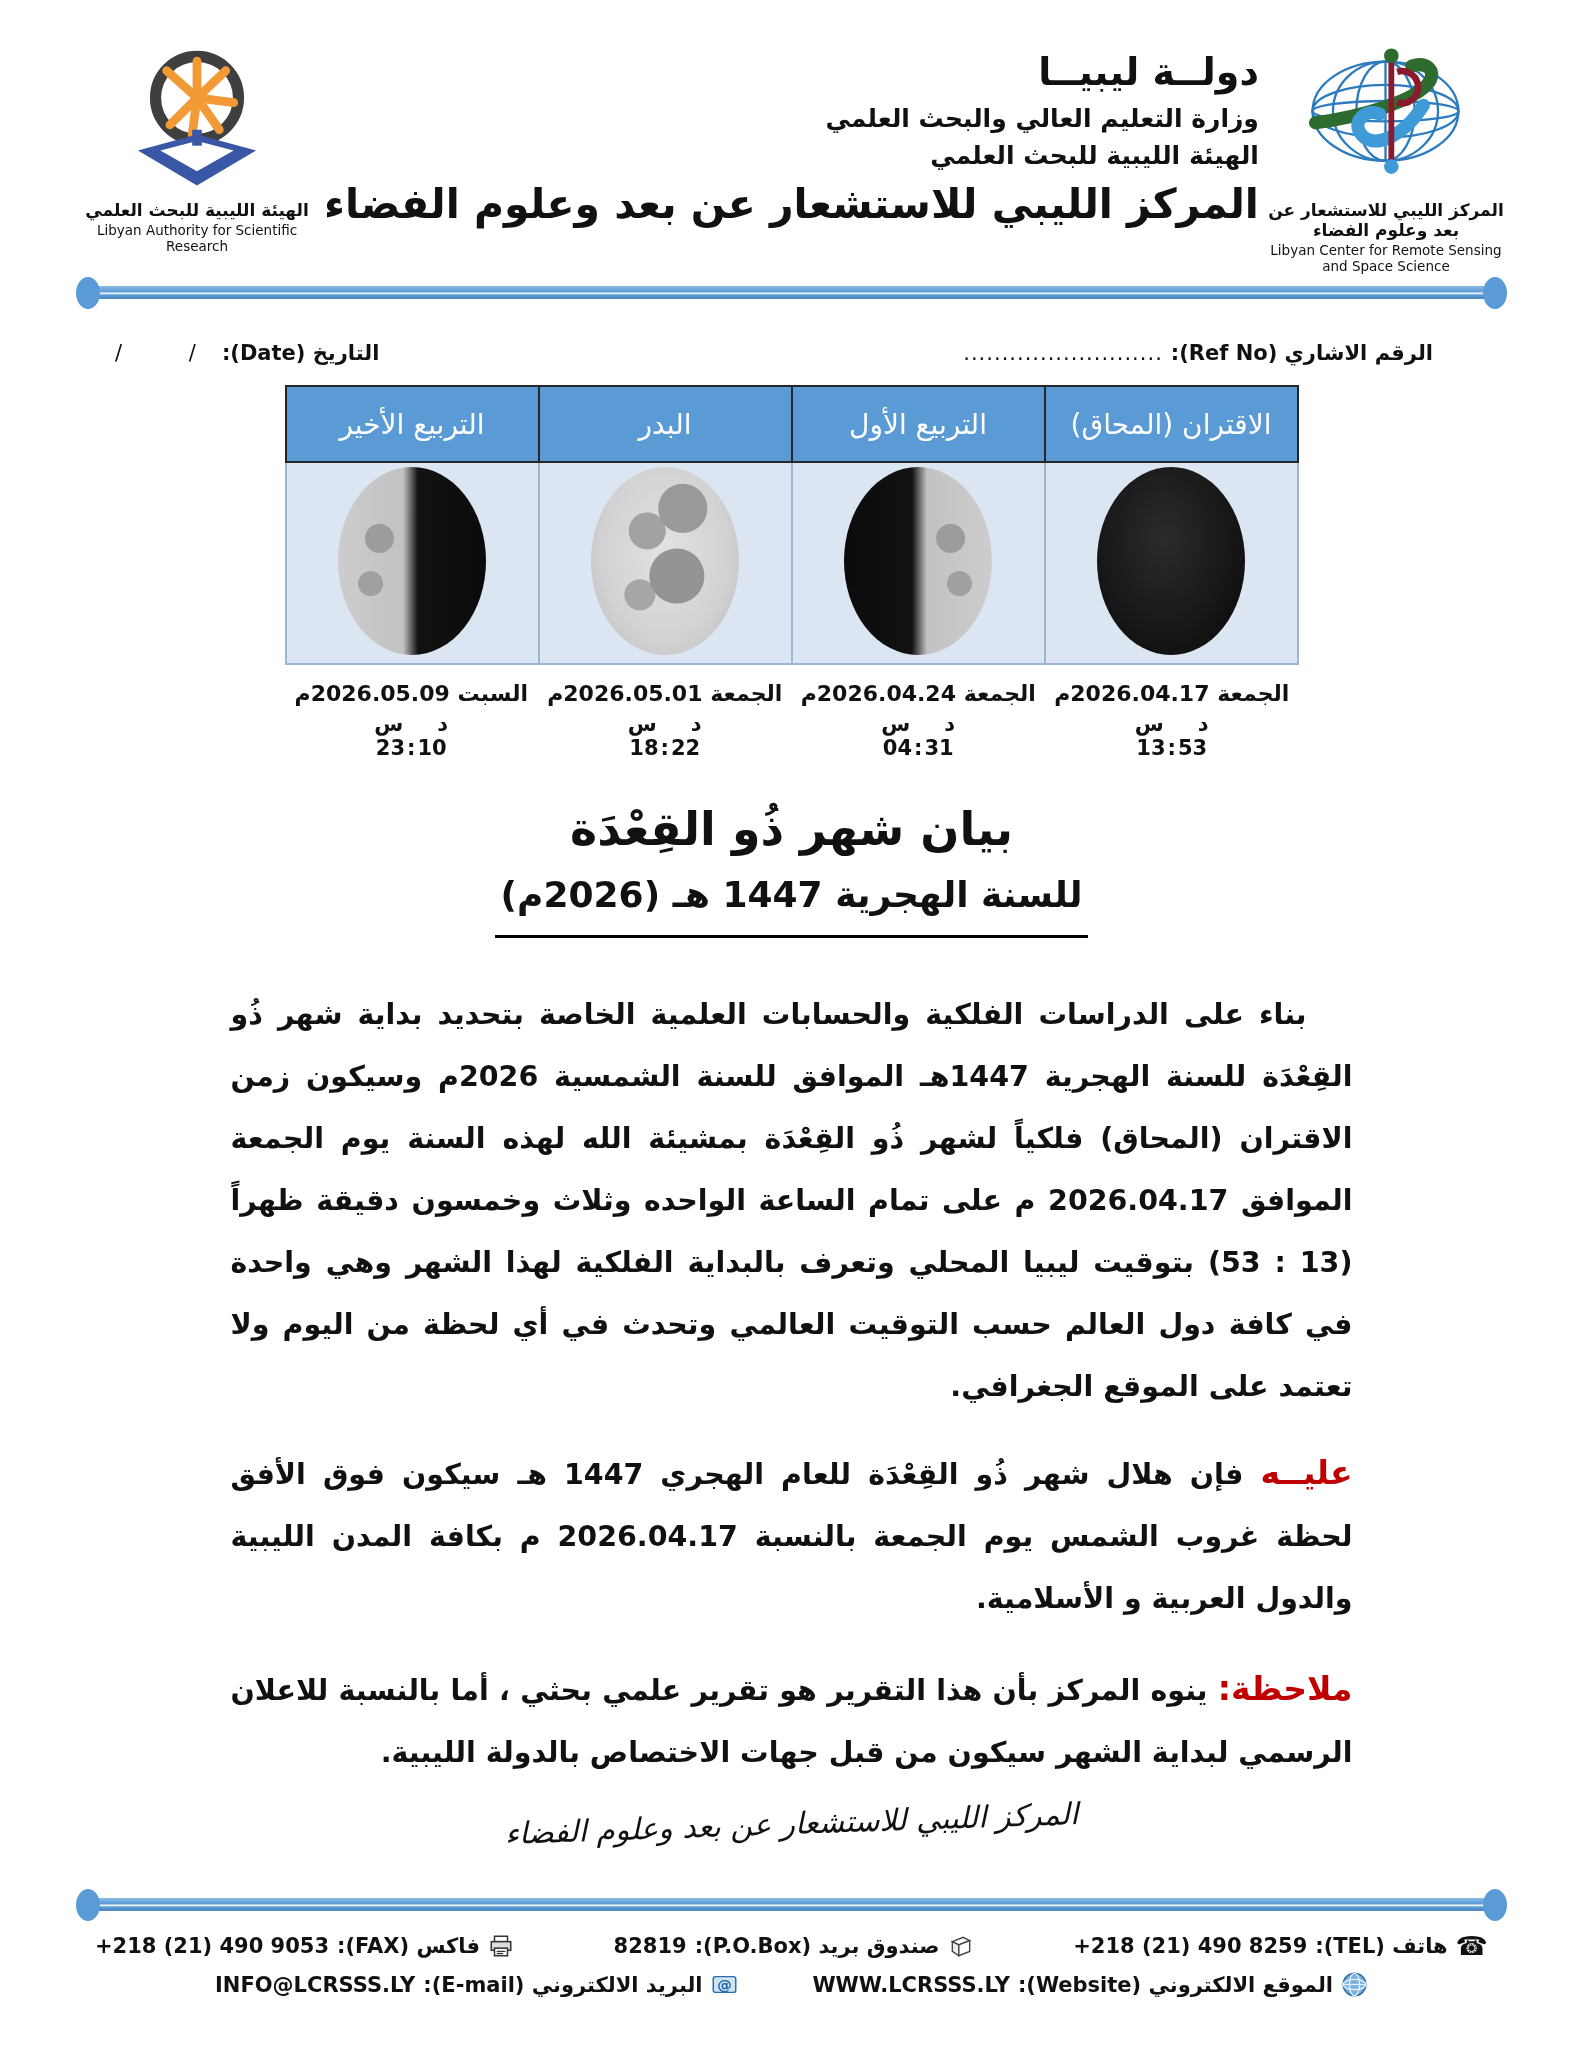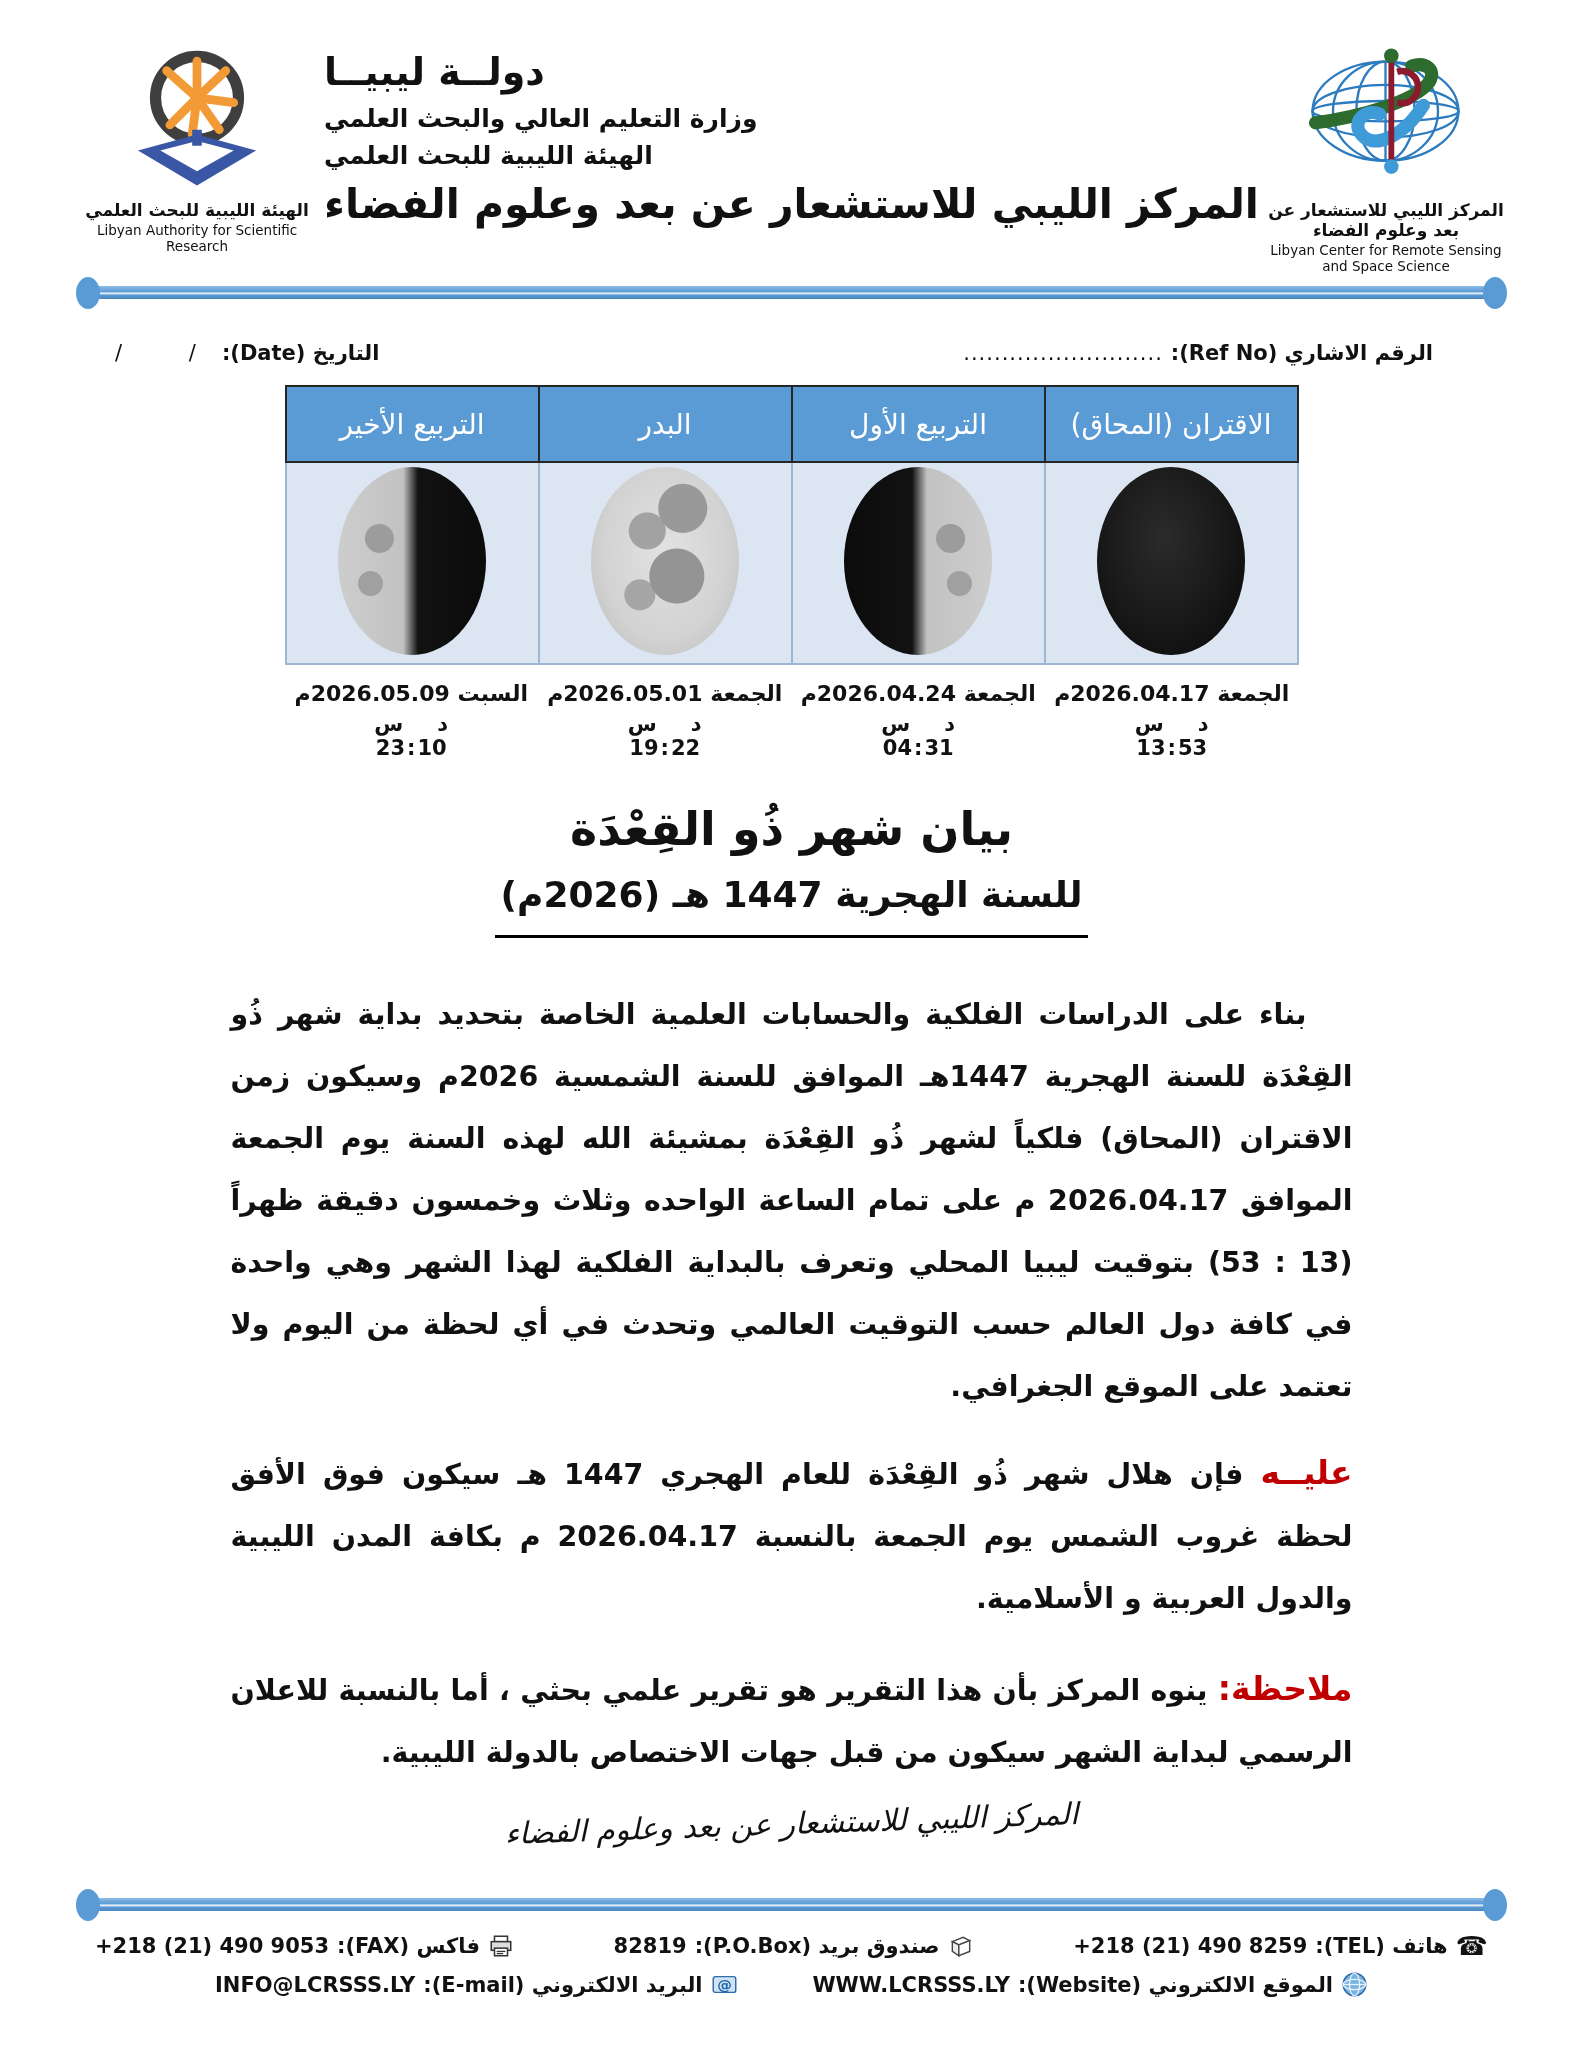--- a/index.html
+++ b/index.html
@@ -11,21 +11,21 @@
   body{font-family:"DejaVu Sans",sans-serif;color:var(--ink);}
   .page{
     width:1583px;height:2048px;background:#fff;margin:0 auto;position:relative;overflow:hidden;
   }
 
   
   .header{display:flex;justify-content:space-between;align-items:flex-start;padding:42px 70px 0 70px;}
   .logo-block{text-align:center;width:300px;}
   .logo-block .cap-ar{font-size:17px;font-weight:700;margin-top:4px;}
   .logo-block .cap-en{font-size:13.5px;margin-top:2px;}
-  .hdr-center{flex:1;text-align:left;direction:rtl;padding-top:8px;}
+  .hdr-center{flex:1;text-align:right;direction:rtl;padding-top:8px;}
   .hdr-line1{font-size:38px;font-weight:900;letter-spacing:1px;}
   .hdr-line2{font-size:25px;font-weight:800;margin-top:10px;}
   .hdr-line3{font-size:25px;font-weight:800;margin-top:8px;}
   .hdr-line4{font-size:41px;font-weight:900;margin-top:10px;white-space:nowrap;}
 
   
   .sep{position:relative;height:13px;margin:0 86px;border-radius:7px;
        background:linear-gradient(#8cbbe6 0%,#5b9bd5 45%,#ffffff 55%,#5b9bd5 70%,#4a86c0 100%);}
   .sep::before,.sep::after{content:"";position:absolute;top:-9px;width:24px;height:32px;border-radius:50%;background:#5b9bd5;}
   .sep::before{left:-10px;}
@@ -209,21 +209,21 @@
         <span>31</span>
       </div>
     </div>
     <div class="date-block">
       <div class="dd">الجمعة 2026.05.01م</div>
       <div class="hm-labels">
         <span>س</span>
         <span>د</span>
       </div>
       <div class="hm-values">
-        <span>19</span>
+        <span>18</span>
         <span>:</span>
         <span>22</span>
       </div>
     </div>
     <div class="date-block">
       <div class="dd">السبت 2026.05.09م</div>
       <div class="hm-labels">
         <span>س</span>
         <span>د</span>
       </div>

